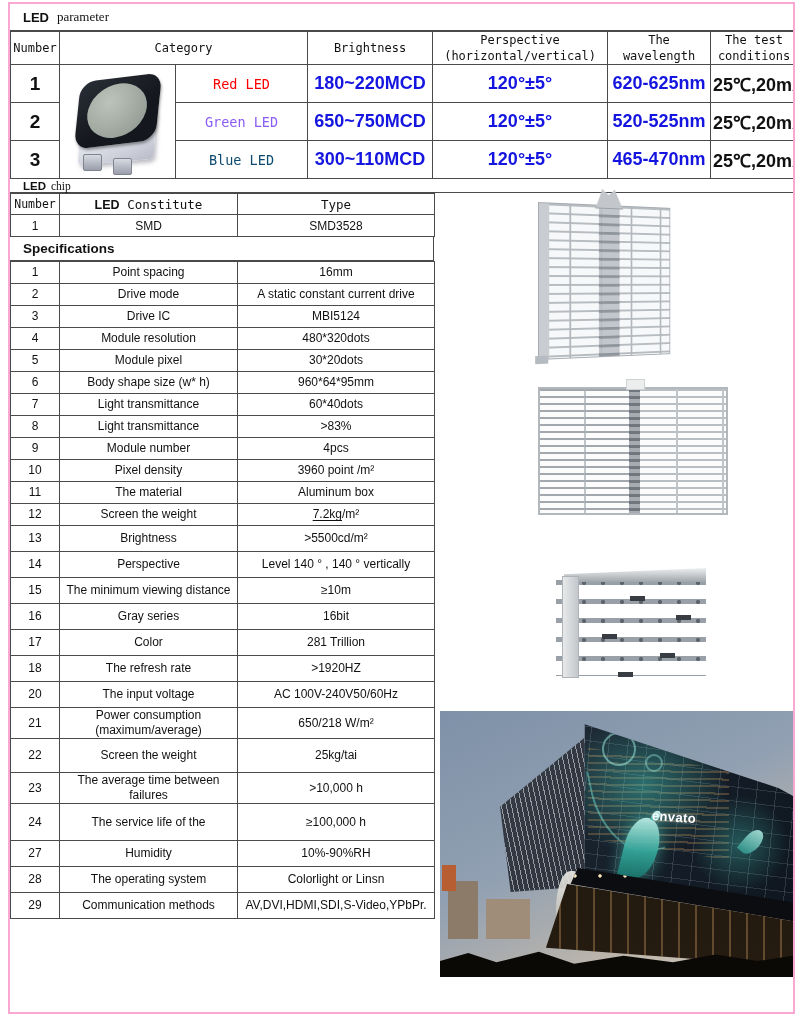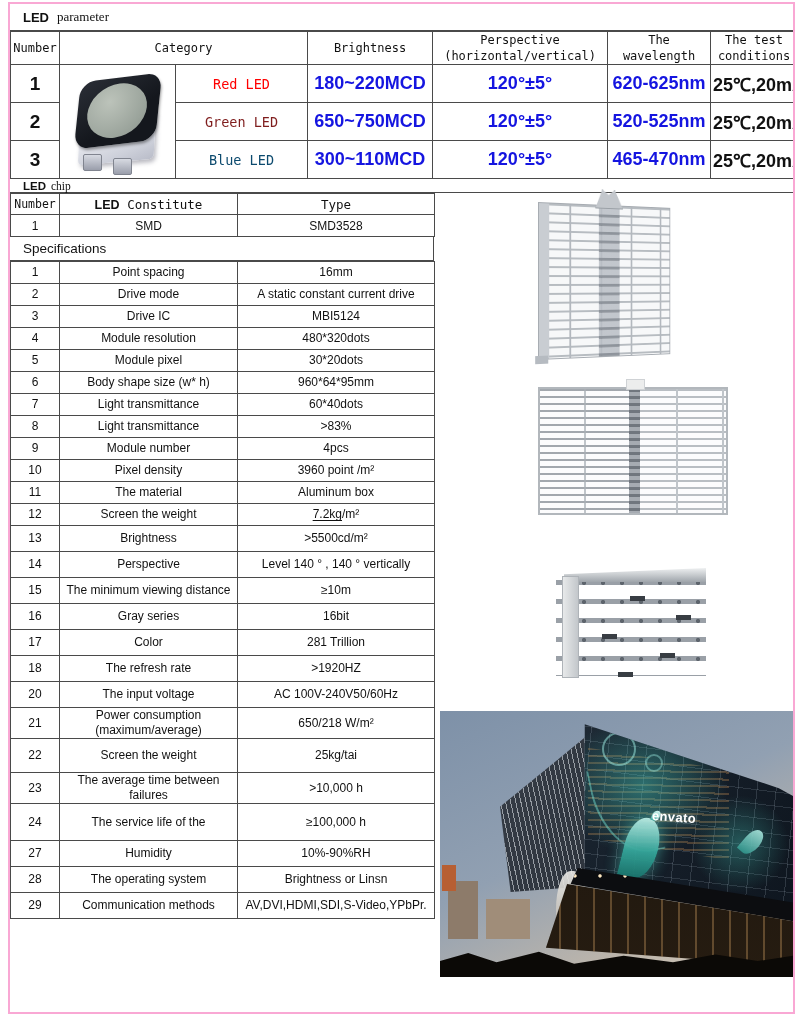--- a/index.html
+++ b/index.html
@@ -23,21 +23,21 @@
   .title-row .rest{font-size:13px;}
   .chip-title-row{
     height:14px;border-bottom:1px solid #4a4a4a;display:flex;align-items:center;
     padding-left:13px;box-sizing:border-box;gap:5px;
   }
   .chip-title-row .lead{font-size:11.5px;font-weight:bold;line-height:12px;}
   .chip-title-row .rest{font-size:11.5px;line-height:12px;}
   .spec-title-row{
     width:424px;height:24px;border-bottom:1px solid #4a4a4a;border-right:1px solid #4a4a4a;
     display:flex;align-items:center;padding-left:13px;box-sizing:border-box;
-    font-size:13.5px;font-weight:normal;
+    font-size:13.5px;font-weight:bold;
   }
 
   
   table{border-collapse:collapse;table-layout:fixed;}
   td,th{border:1px solid #4a4a4a;text-align:center;vertical-align:middle;
         padding:0 2px;box-sizing:border-box;overflow:hidden;}
   .param-table{width:787px;}
   .param-table th{
     font-family:"DejaVu Sans Mono", monospace;font-weight:normal;font-size:12px;
     height:32px;line-height:1.35;
@@ -219,21 +219,21 @@
           </div>
         </td>
         <td class="catcell" style="color: rgb(255, 0, 0);">Red LED</td>
         <td class="valcell blue">180~220MCD</td>
         <td class="valcell blue">120°±5°</td>
         <td class="valcell blue">620-625nm</td>
         <td class="valcell">25℃,20mA</td>
       </tr>
       <tr>
         <td class="numcell">2</td>
-        <td class="catcell" style="color: #7f1d1d;">Green LED</td>
+        <td class="catcell" style="color: #8b5cf6;">Green LED</td>
         <td class="valcell blue">650~750MCD</td>
         <td class="valcell blue">120°±5°</td>
         <td class="valcell blue">520-525nm</td>
         <td class="valcell">25℃,20mA</td>
       </tr>
       <tr>
         <td class="numcell">3</td>
         <td class="catcell" style="color: #0c4a6e; margin-left: 30px;">Blue LED</td>
         <td class="valcell blue">300~110MCD</td>
         <td class="valcell blue">120°±5°</td>
@@ -398,21 +398,21 @@
           <td>≥100,000 h</td>
         </tr>
         <tr>
           <td>27</td>
           <td>Humidity</td>
           <td>10%-90%RH</td>
         </tr>
         <tr>
           <td>28</td>
           <td>The operating system</td>
-          <td>Brightness or Linsn</td>
+          <td>Colorlight or Linsn</td>
         </tr>
         <tr>
           <td>29</td>
           <td>Communication methods</td>
           <td>AV,DVI,HDMI,SDI,S-Video,YPbPr.</td>
         </tr>
       </tbody>
   </table>
 
   <div class="product p1">

